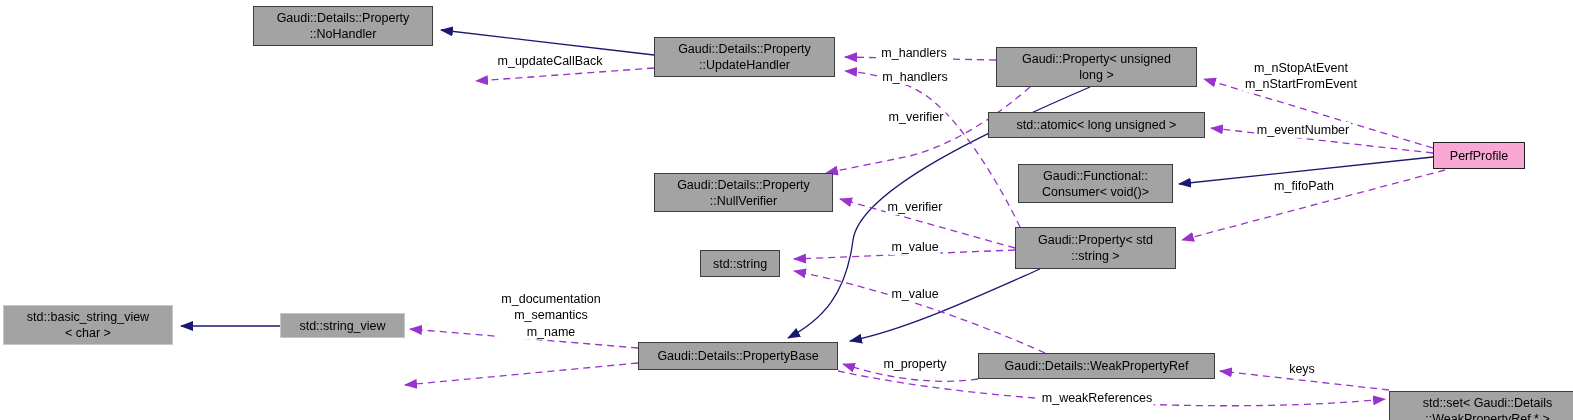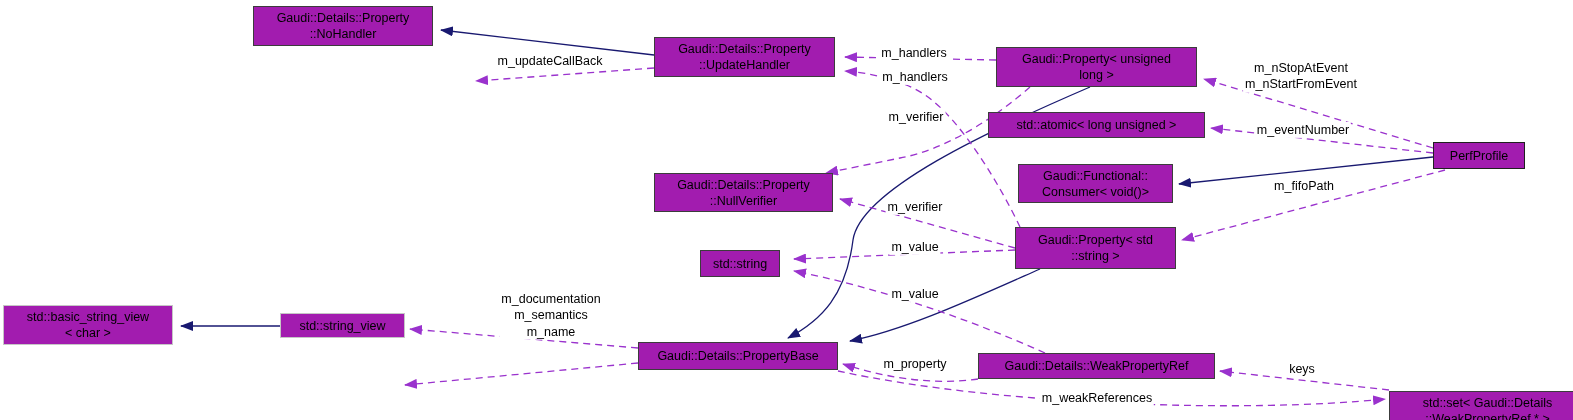--- a/index.html
+++ b/index.html
@@ -3,26 +3,26 @@
 <meta charset="utf-8">
 <style>
   html,body{margin:0;padding:0;background:#ffffff;}
   #canvas{
     position:relative;width:1573px;height:420px;background:#ffffff;
     font-family:"Liberation Sans","DejaVu Sans",sans-serif;overflow:hidden;
   }
   #edges{position:absolute;left:0;top:0;width:1573px;height:420px;}
   .node{
     position:absolute;display:flex;align-items:center;justify-content:center;
-    background:#a21caf;border:1px solid #3c3c3c;box-sizing:border-box;
+    background:#a3a3a3;border:1px solid #3c3c3c;box-sizing:border-box;
     font-size:12.5px;line-height:1.28;color:#000;text-align:center;
     white-space:pre-line;padding:1px 4px;cursor:pointer;
   }
   .node.ext{border-color:#c6c6c6;}
-  .node.highlight{background:#a21caf;border:1.5px solid #202020;}
+  .node.highlight{background:#f9a8d4;border:1.5px solid #202020;}
   .elabel{
     position:absolute;transform:translate(-50%,-50%);
     font-size:12.5px;line-height:1.3;color:#000;text-align:center;
     white-space:pre-line;background:#ffffff;padding:0 2px;
   }
 </style>
 </head>
 <body>
 
 <div id="canvas">

